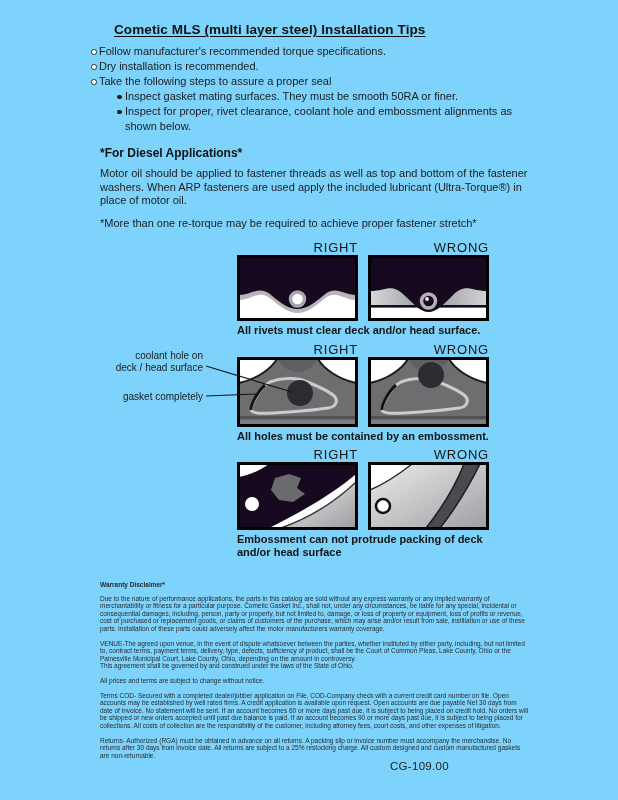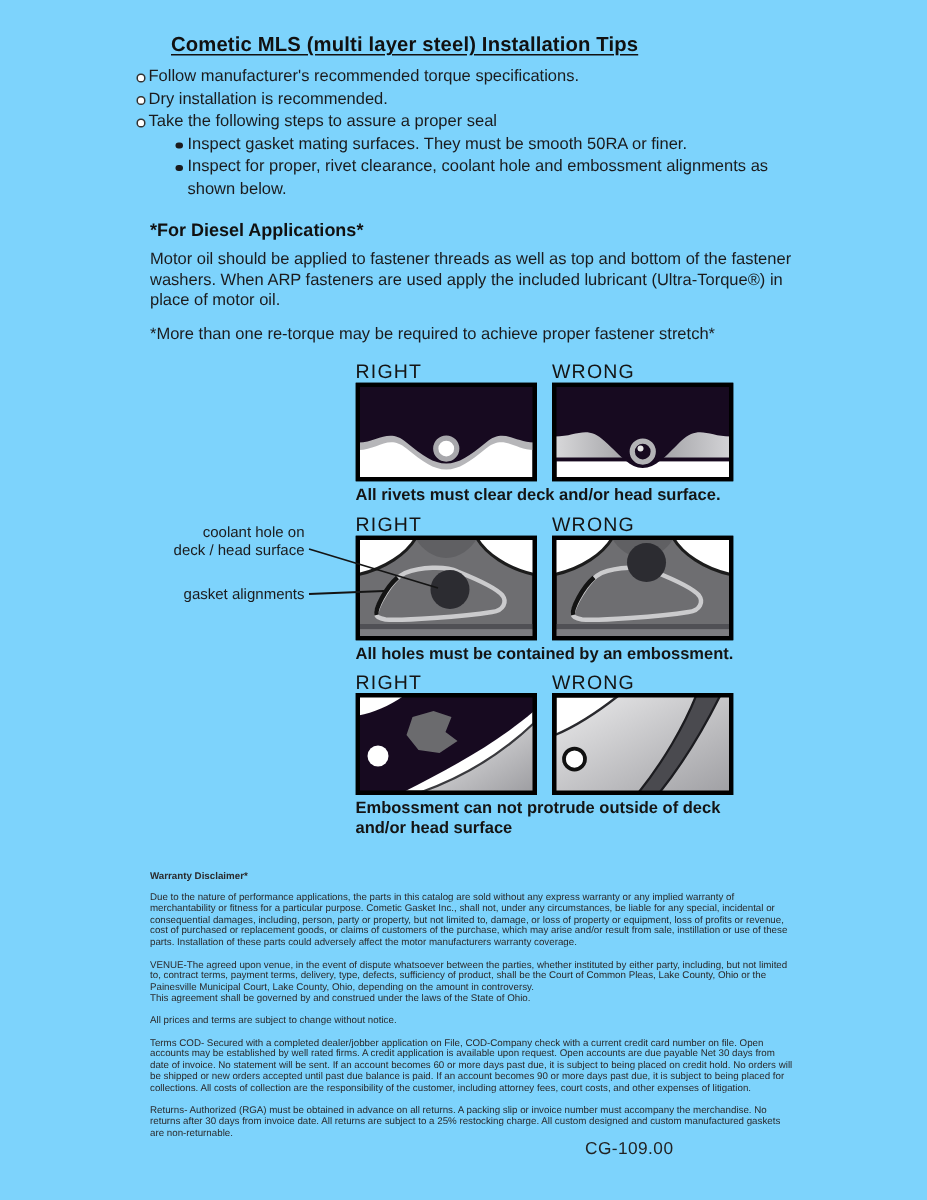--- a/index.html
+++ b/index.html
@@ -26,21 +26,21 @@
 
   .diesel-heading{font-size:12px;font-weight:bold;margin:12px 0 0 9px;color:#111;}
   .para{font-size:11px;line-height:13.5px;margin:7px 0 0 9px;width:436px;}
   .note{font-size:11px;line-height:13.5px;margin:9px 0 0 9px;width:436px;}
 
   .diagrams{margin-top:11px;}
   .dg-row{position:relative;margin-left:146px;width:252px;}
   .dg-row.row2{margin-left:0;padding-left:146px;width:301px;}
   .dg-headers{display:flex;gap:10px;}
   .dg-headers span{
-    display:block;width:121px;text-align:left;font-size:13px;font-weight:500;
+    display:block;width:121px;text-align:right;font-size:13px;font-weight:500;
     letter-spacing:.8px;color:#141414;line-height:13px;
   }
   .dg-panels{display:flex;gap:10px;margin-top:1px;}
   .dg-panels svg{display:block;}
   .caption{font-size:11px;font-weight:600;line-height:13px;margin-top:3px;color:#141414;}
   .caption.center{text-align:center;width:252px;}
   .row1{margin-bottom:6px;}
   .row2{margin-bottom:5px;}
   .ann-label{
     position:absolute;left:0;width:112px;text-align:right;font-size:10px;
@@ -125,21 +125,21 @@
           </svg>
         </div>
         <div class="caption">All rivets must clear deck and/or head surface.</div>
       </div>
 
       <div class="dg-row row2">
         <div class="ann-label ann-coolant">
           <div>coolant hole on</div>
           <div>deck / head surface</div>
         </div>
-        <div class="ann-label ann-emboss">gasket alignments</div>
+        <div class="ann-label ann-emboss">gasket completely</div>
         <svg class="leader-overlay" width="447" height="100" viewBox="0 0 447 100">
           <line x1="115" y1="23" x2="201" y2="49" stroke="#141414" stroke-width="1.2"></line>
           <line x1="115" y1="53" x2="165" y2="51" stroke="#141414" stroke-width="1.2"></line>
         </svg>
         <div class="dg-headers">
           <span>RIGHT</span>
           <span>WRONG</span>
         </div>
         <div class="dg-panels">
           <svg width="121" height="70" viewBox="0 0 121 70">
@@ -205,21 +205,21 @@
             </defs>
             <rect x="1.5" y="1.5" width="118" height="65" fill="#ffffff" stroke="#000000" stroke-width="3"></rect>
             <path d="M44,2 C30,13 14,23 2,28 L2,66 L119,66 L119,2 Z" fill="url(#gdw)"></path>
             <path d="M44,2 C30,13 14,23 2,28" stroke="#2a2a2e" stroke-width="1.5" fill="none"></path>
             <path d="M96,2 C88,22 74,46 58,66 L72,66 C88,46 102,22 112,2 Z" fill="#4a4a4f" stroke="#1c1c20" stroke-width="1.5"></path>
             <circle cx="15" cy="44" r="7" fill="#ffffff" stroke="#111111" stroke-width="2.5"></circle>
             <rect x="1.5" y="1.5" width="118" height="65" fill="none" stroke="#000000" stroke-width="3"></rect>
           </svg>
         </div>
         <div class="caption">
-          <div>Embossment can not protrude outside of deck</div>
+          <div>Embossment can not protrude packing of deck</div>
           <div>and/or head surface</div>
         </div>
       </div>
     </div>
 
     <div class="disclaimer">
       <div class="dhead">Warranty Disclaimer*</div>
       <p>Due to the nature of performance applications, the parts in this catalog are sold without any express warranty or any implied warranty of merchantability or fitness for a particular purpose.  Cometic Gasket Inc., shall not, under any circumstances, be liable for any special, incidental or consequential damages, including, person, party or property, but not limited to, damage, or loss of property or equipment, loss of profits or revenue, cost of purchased or replacement goods, or claims of customers of the purchase, which may arise and/or result from sale, instillation or use of these parts.  Installation of these parts could adversely affect the motor manufacturers warranty coverage.</p>
       <p class="tight">VENUE-The agreed upon venue, in the event of dispute whatsoever between the parties, whether instituted by either party, including, but not limited to, contract terms, payment terms, delivery, type, defects, sufficiency of product, shall be the Court of Common Pleas, Lake County, Ohio or the Painesville Municipal Court, Lake County, Ohio, depending on the amount in controversy.</p>
       <p>This agreement shall be governed by and construed under the laws of the State of Ohio.</p>

